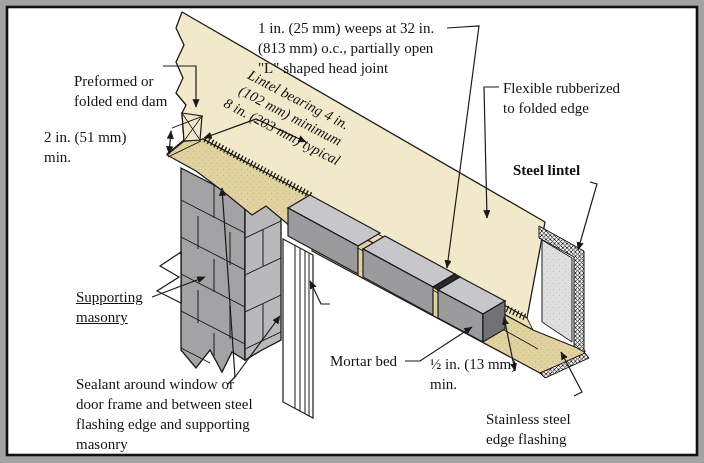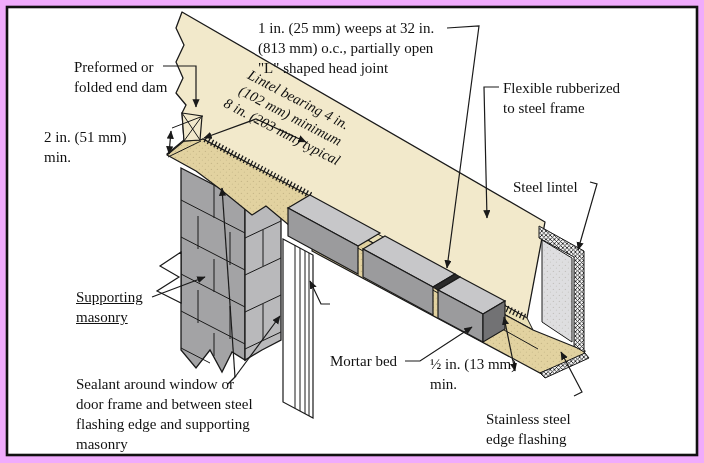--- a/index.html
+++ b/index.html
@@ -1,17 +1,17 @@
 <!DOCTYPE html>
 <html><head>
 <meta charset="utf-8">
 <style>
   html,body{margin:0;padding:0;background:#ffffff;}
   .stage{
-    position:relative;width:704px;height:463px;background:#f0abfc;
+    position:relative;width:704px;height:463px;background:#a3a3a3;
     font-family:"Liberation Serif", serif;color:#111;overflow:hidden;
   }
   .stage svg{position:absolute;left:0;top:0;}
   .lbl{position:absolute;font-size:15px;line-height:20px;white-space:nowrap;}
   .lbl.rot{
     transform:rotate(27.5deg);transform-origin:0 0;
     font-style:italic;font-size:14.5px;line-height:18px;
     text-align:center;width:180px;white-space:nowrap;
   }
 </style>
@@ -114,42 +114,42 @@
       <polyline points="228,384 236,376"></polyline>
     </g>
   </svg>
 
   <div class="lbl" style="left:258px;top:18px;">
     <div>1 in. (25 mm) weeps at 32 in.</div>
     <div>(813 mm) o.c., partially open</div>
     <div>"L" shaped head joint</div>
   </div>
 
-  <div class="lbl" style="left:74px;top:57px;">
+  <div class="lbl" style="left:74px;top:71px;">
     <div>Preformed or</div>
     <div>folded end dam</div>
   </div>
 
   <div class="lbl" style="left:44px;top:127px;">
     <div>2 in. (51 mm)</div>
     <div>min.</div>
   </div>
 
   <div class="lbl rot" style="left:223px;top:50px;">
     <div>Lintel bearing 4 in.</div>
     <div>(102 mm) minimum</div>
     <div>8 in. (203 mm) typical</div>
   </div>
 
   <div class="lbl" style="left:503px;top:78px;">
     <div>Flexible rubberized</div>
-    <div>to steel frame</div>
+    <div>to folded edge</div>
   </div>
 
-  <div class="lbl" style="left:513px;top:177px;">
+  <div class="lbl" style="left:513px;top:160px;font-weight:bold;">
     <div>Steel lintel</div>
   </div>
 
   <div class="lbl" style="left:76px;top:287px;text-decoration:underline;">
     <div>Supporting</div>
     <div>masonry</div>
   </div>
 
 
   <div class="lbl" style="left:330px;top:351px;">

